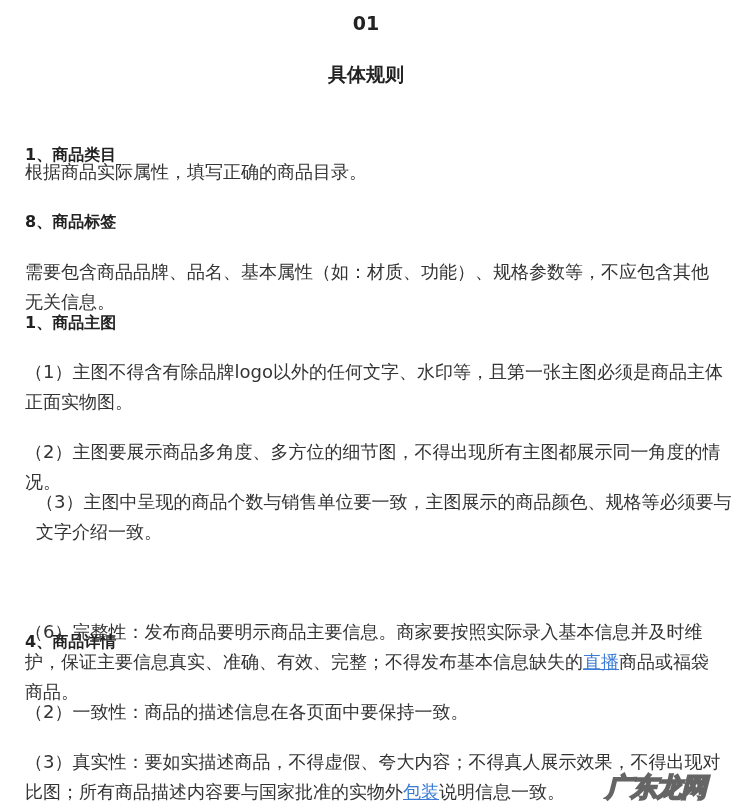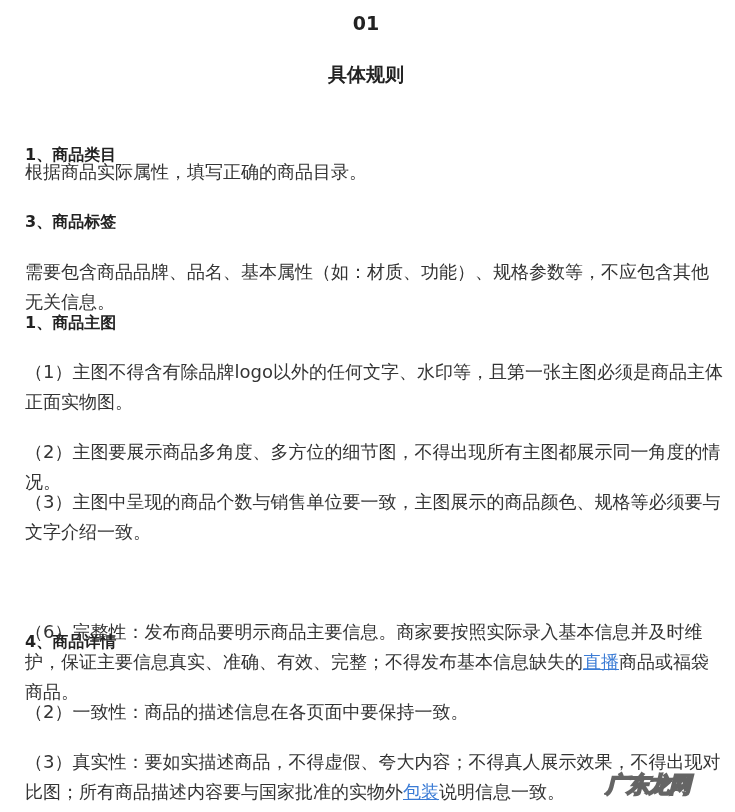--- a/index.html
+++ b/index.html
@@ -43,47 +43,47 @@
       color: #333333;
     }
     a.link {
       color: #3a7bd5;
       text-decoration: underline;
     }
     .watermark {
       position: absolute;
       left: 606px;
       top: 770px;
-      font-size: 22px;
+      font-size: 26px;
       font-weight: bold;
       font-style: italic;
       color: #ffffff;
       -webkit-text-stroke: 2px #555555;
       letter-spacing: -1px;
       white-space: nowrap;
       opacity: 0.9;
     }
   </style>
 </head>
 <body>
 
 <div>
   <div class="center-title section-num">01</div>
   <div class="center-title section-title">具体规则</div>
 
   <div class="h" style="top:113px;margin-top:32px;">1、商品类目</div>
   <div class="p" style="top:157px;">根据商品实际属性，填写正确的商品目录。</div>
 
-  <div class="h" style="top:212px;">3、商品标签</div>
+  <div class="h" style="top:212px;">8、商品标签</div>
   <div class="p" style="top:257px;">需要包含商品品牌、品名、基本属性（如：材质、功能）、规格参数等，不应包含其他无关信息。</div>
 
   <div class="h" style="top:313px;">1、商品主图</div>
   <div class="p" style="top:357px; text-indent:0;">（1）主图不得含有除品牌logo以外的任何文字、水印等，且第一张主图必须是商品主体正面实物图。</div>
   <div class="p" style="top:437px;">（2）主图要展示商品多角度、多方位的细节图，不得出现所有主图都展示同一角度的情况。</div>
-  <div class="p" style="top:487px;">（3）主图中呈现的商品个数与销售单位要一致，主图展示的商品颜色、规格等必须要与文字介绍一致。</div>
+  <div class="p" style="top:487px;margin-left:11px;">（3）主图中呈现的商品个数与销售单位要一致，主图展示的商品颜色、规格等必须要与文字介绍一致。</div>
 
   <div class="h" style="top:588px;margin-top:44px;">4、商品详情</div>
   <div class="p" style="top:617px;">
     <span>（6）完整性：发布商品要明示商品主要信息。商家要按照实际录入基本信息并及时维护，保证主要信息真实、准确、有效、完整；不得发布基本信息缺失的</span><a class="link" href="#">直播</a><span>商品或福袋商品。</span>
   </div>
   <div class="p" style="top:697px;">（2）一致性：商品的描述信息在各页面中要保持一致。</div>
   <div class="p" style="top:747px;">
     <span>（3）真实性：要如实描述商品，不得虚假、夸大内容；不得真人展示效果，不得出现对比图；所有商品描述内容要与国家批准的实物外</span><a class="link" href="#">包装</a><span>说明信息一致。</span>
   </div>
 </div>

